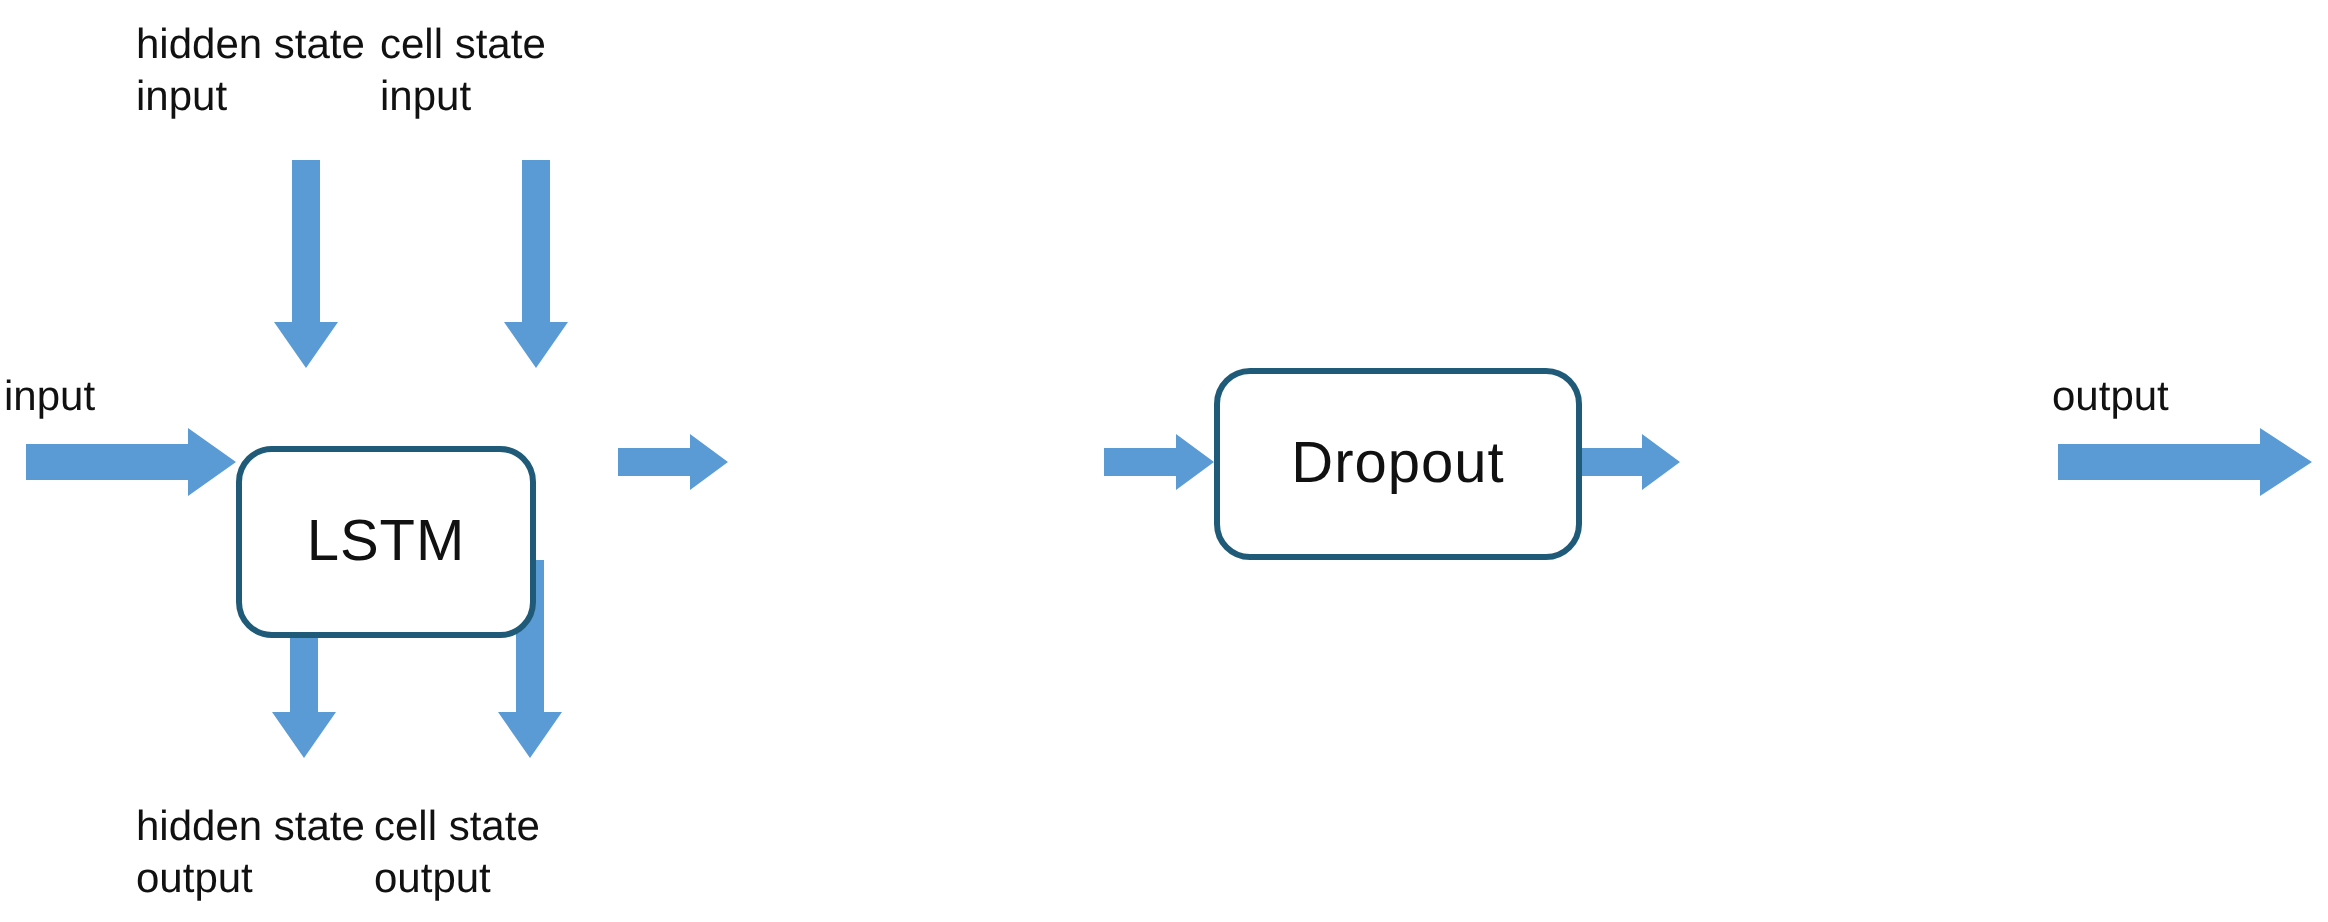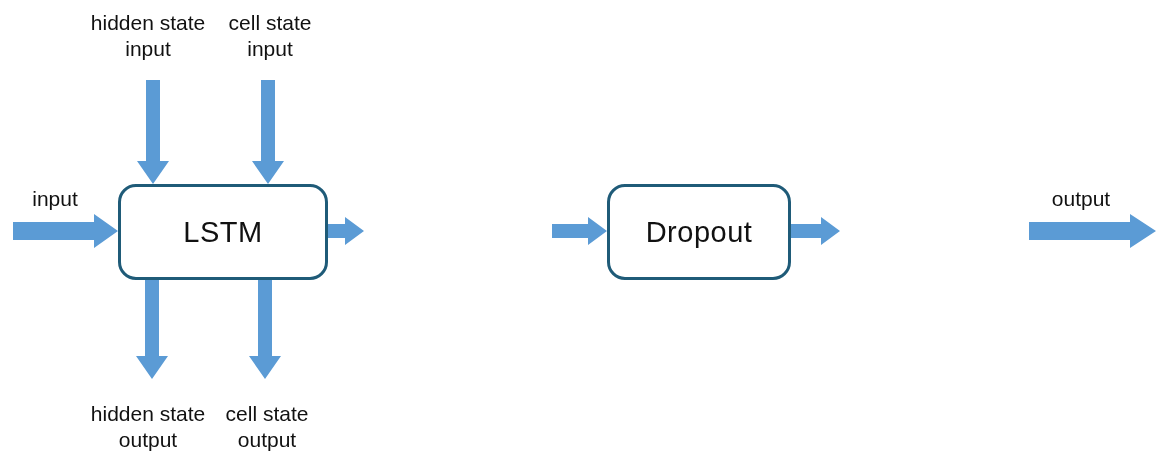--- a/index.html
+++ b/index.html
@@ -33,29 +33,28 @@
     background: var(--node-fill);
     border: 3px solid var(--node-border);
     border-radius: 18px;
     display: flex;
     align-items: center;
     justify-content: center;
     font-size: 29px;
     letter-spacing: 0.5px;
     color: var(--text);
   }
-  .node-lstm    { left: 118px; width: 210px; }
+  .node-lstm    { left: 118px; width: 150px; margin-top: 39px; }
   .node-fc      { left: 364px; width: 186px; }
   .node-dropout { left: 607px; width: 184px; }
   .node-sigmoid { left: 840px; width: 188px; }
   .io-label {
     position: absolute;
     font-size: 21px;
     line-height: 26px;
-    text-align: center;
     color: var(--text);
     white-space: nowrap;
   }
   .lbl-hidden-in  { left: 68px;  width: 160px; top: 10px; }
   .lbl-cell-in    { left: 190px; width: 160px; top: 10px; }
   .lbl-input      { left: 2px;   width: 106px; top: 186px; }
   .lbl-output     { left: 1026px;width: 110px; top: 186px; }
   .lbl-hidden-out { left: 68px;  width: 160px; top: 401px; }
   .lbl-cell-out   { left: 187px; width: 160px; top: 401px; }
 </style>

